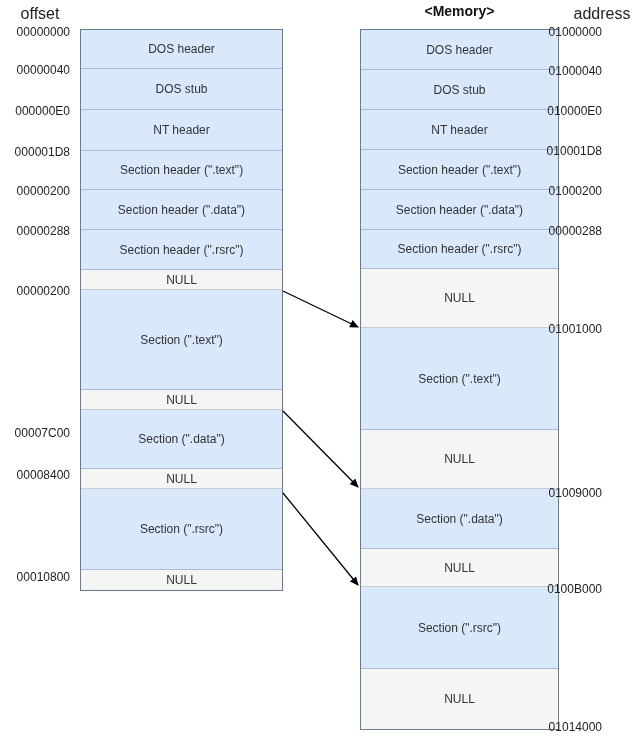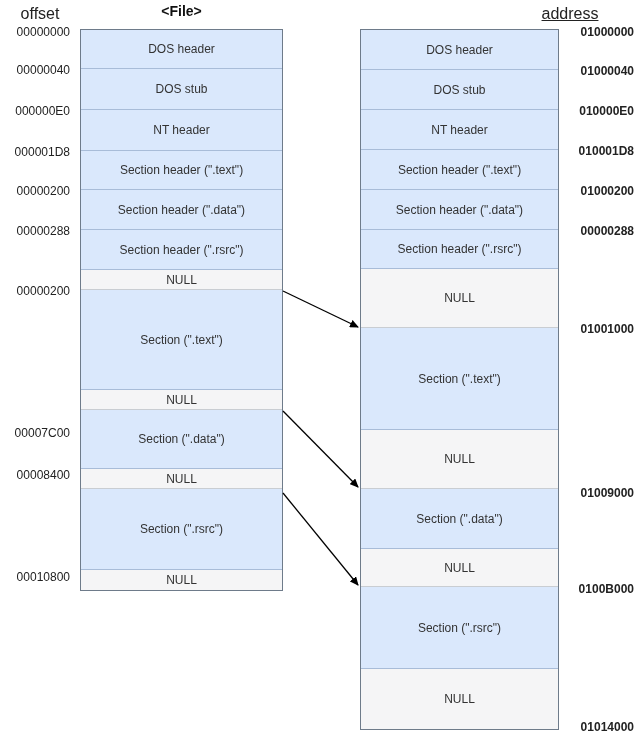--- a/index.html
+++ b/index.html
@@ -58,36 +58,36 @@
     position: absolute;
     width: 64px;
     height: 14px;
     line-height: 14px;
     text-align: right;
     font-size: 12px;
     color: #222222;
     white-space: nowrap;
   }
   .num-label.left  { left: 6px; }
-  .num-label.right { left: 570px; font-weight: bold; }
+  .num-label.right { left: 538px; }
   .arrow-layer {
     position: absolute;
     left: 0; top: 0;
     width: 641px; height: 741px;
     pointer-events: none;
   }
 </style>
 </head>
 <body>
 
 <div class="canvas">
 
   <div class="axis-label" style="left:8px; width:64px;">offset</div>
-  <div class="col-title" style="left:80px; width:203px;">&lt;File&gt;</div>
-  <div class="axis-label" style="left:538px; width:64px;text-decoration:underline;">address</div>
+  <div class="col-title" style="left:360px; width:199px;">&lt;Memory&gt;</div>
+  <div class="axis-label" style="left:570px; width:64px;">address</div>
 
   <div class="box file-box">
     <div class="cell section" style="height:39px">DOS header</div>
     <div class="cell section" style="height:41px">DOS stub</div>
     <div class="cell section" style="height:41px">NT header</div>
     <div class="cell section" style="height:39px">Section header (".text")</div>
     <div class="cell section" style="height:40px">Section header (".data")</div>
     <div class="cell section" style="height:40px">Section header (".rsrc")</div>
     <div class="cell null" style="height:20px">NULL</div>
     <div class="cell section" style="height:100px">Section (".text")</div>

